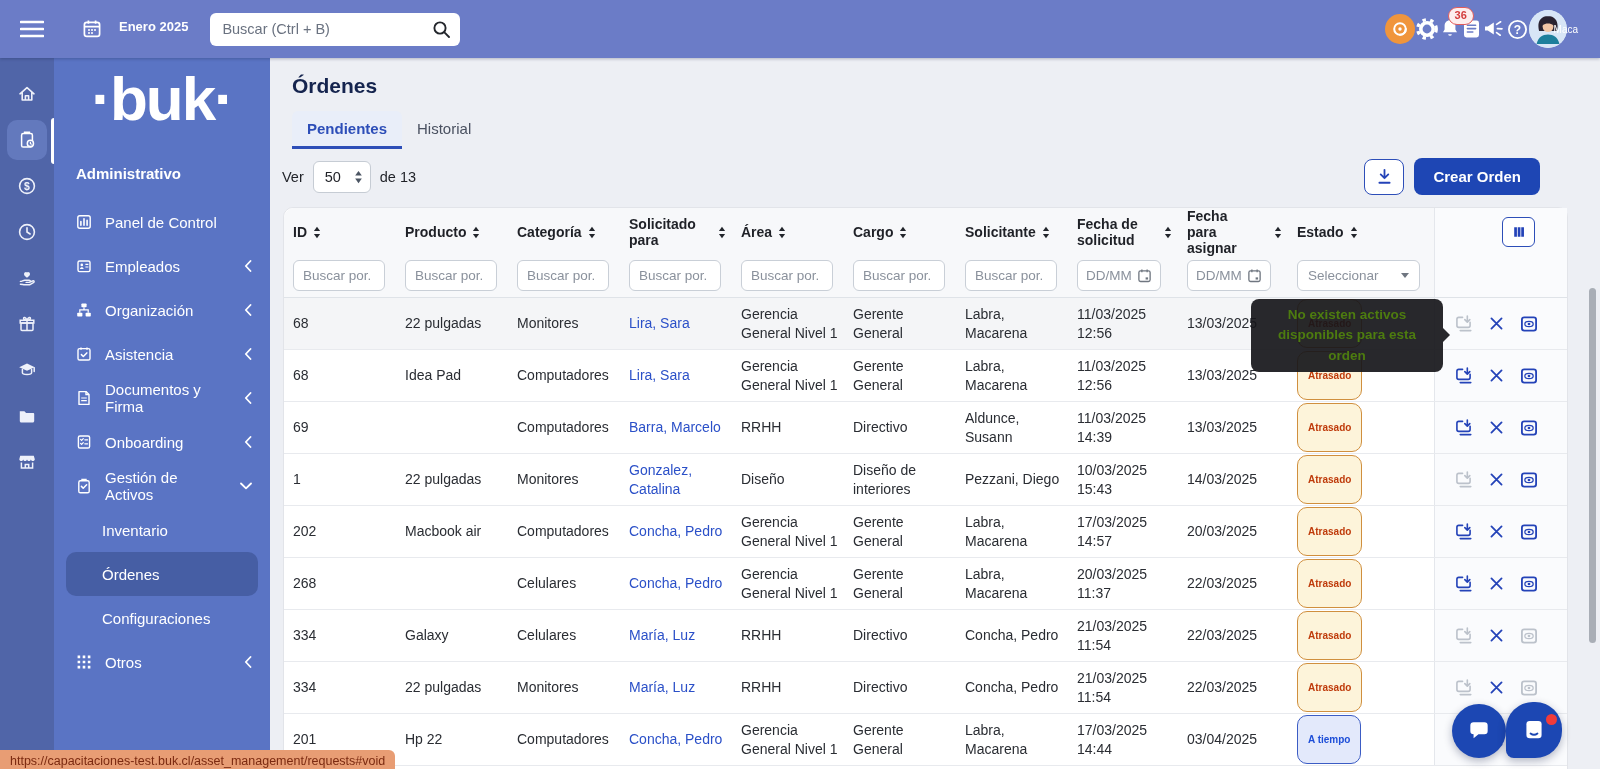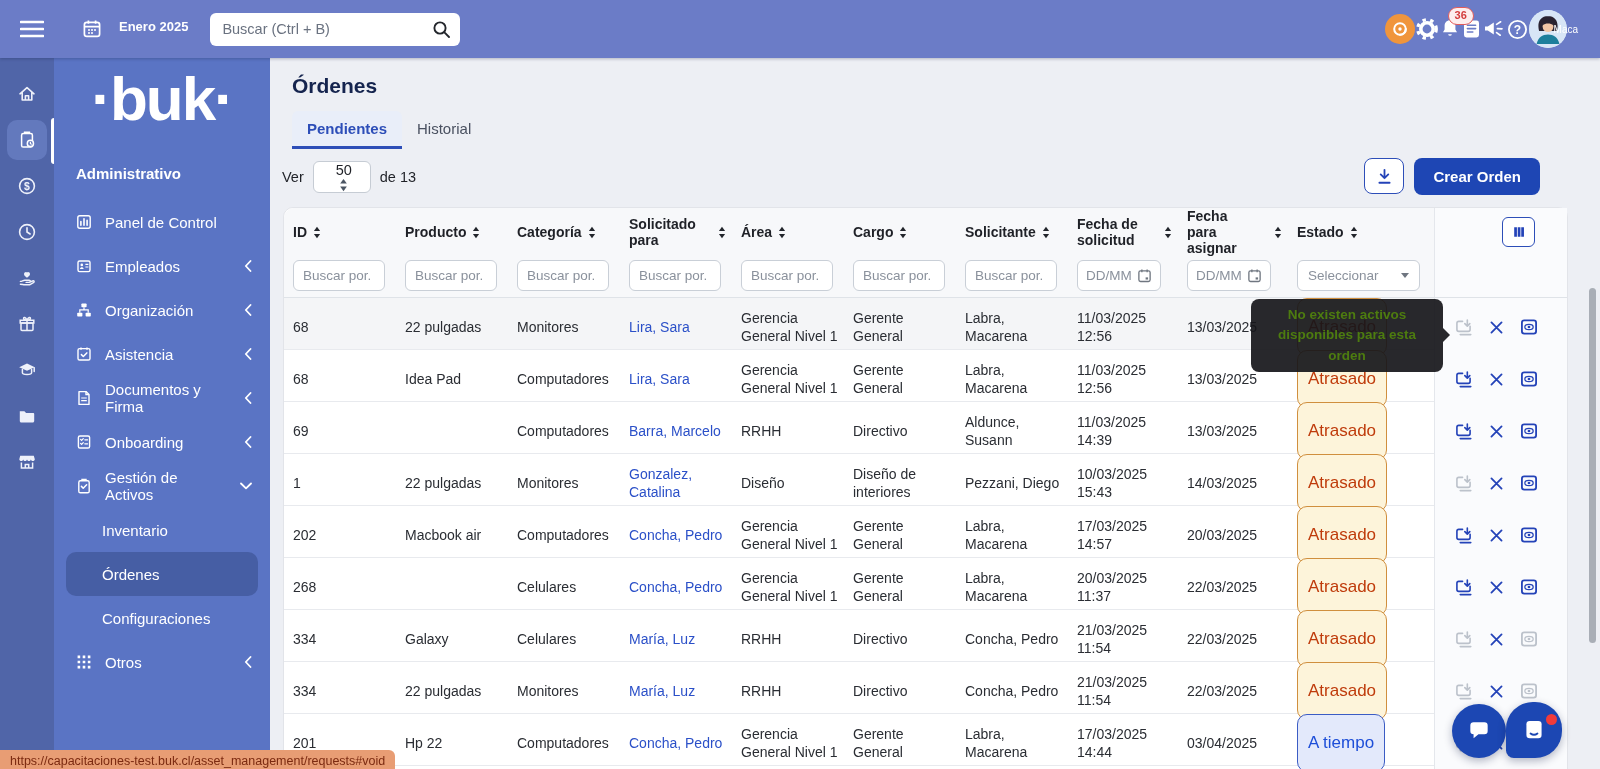--- a/index.html
+++ b/index.html
@@ -42,22 +42,22 @@
   
   .main { position:absolute; left:270px; top:58px; right:0; bottom:0; }
   .page-title { position:absolute; left:22px; top:16px; font-size:21px; font-weight:700; color:#15244e; }
   .tabs { position:absolute; left:22px; top:53px; display:flex; }
   .tab { padding:9px 15px 9px; font-size:15px; cursor:pointer; }
   .tab.active { color:#2d4eb8; font-weight:700; background:#e9eef9; border-bottom:3px solid #2d4eb8; border-radius:6px 6px 0 0; }
   .tab.inactive { color:#4a5160; }
   .controls { position:absolute; left:12px; top:100px; width:1258px; display:flex; align-items:center; }
   .per-page { display:flex; align-items:center; gap:9px; font-size:14.5px; color:#1f2127; }
   .pp-select { width:58px; height:32px; border:1px solid #c6ccd4; border-radius:6px; background:#fff;
-               display:flex; align-items:center; justify-content:space-between; padding:0 7px 0 11px; cursor:pointer;flex-direction:column; }
-  .controls-right { margin-left:auto; display:flex; gap:10px; }
+               display:flex; align-items:center; justify-content:space-between; padding:0 7px 0 11px; cursor:pointer; }
+  .controls-right { margin-left:auto; display:flex; gap:10px;align-items:center; }
   .btn-download { width:40px; height:36px; border:1.5px solid #2d4eb8; border-radius:8px; background:#fff;
                   display:flex; align-items:center; justify-content:center; cursor:pointer; }
   .btn-primary { height:37px; padding:0 19px; background:#1e46b4; color:#fff; border:0; border-radius:8px;
                  font-size:15px; font-weight:700; display:flex; align-items:center; cursor:pointer; font-family:inherit; }
 
   
   .card { position:absolute; left:13px; top:149px; width:1285px; height:640px; background:#fff;
           border:1px solid #e2e4e9; border-radius:10px 10px 0 0; }
   .grid { display:grid; grid-template-columns:112px 112px 112px 112px 112px 112px 112px 110px 110px 137px 1fr; padding-left:9px; }
   .h-row { height:46px; background:#f7f8fa; border-radius:10px 10px 0 0; }
@@ -71,21 +71,21 @@
   .datebox { width:84px; height:31px; border:1px solid #c9cfd7; border-radius:6px; background:#fff; color:#8a919c; font-size:13.5px;
              display:flex; align-items:center; justify-content:space-between; padding:0 8px; cursor:pointer; }
   .selectbox { width:128px; height:31px; border:1px solid #c9cfd7; border-radius:6px; background:#fff; color:#8a919c; font-size:13.5px;
                display:flex; align-items:center; justify-content:space-between; padding:0 10px; cursor:pointer; }
   .caret { width:0; height:0; border-left:4.5px solid transparent; border-right:4.5px solid transparent; border-top:5.5px solid #6f7680; }
   .d-row { height:52px; border-bottom:1px solid #e8eaee; background:#fff; }
   .d-row.hov { background:#f4f5f7; }
   .td { display:flex; align-items:center; padding-right:10px; font-size:14px; color:#2a2d33; line-height:1.32; }
   .td-date { flex-direction:column; align-items:flex-start; justify-content:center; }
   .link { color:#2b50c8; text-decoration:none; cursor:pointer; }
-  .badge { font-size:17px; font-weight:400; padding:17px 10px; border-radius:10px; border:1px solid; white-space:nowrap; }
+  .badge { font-size:10px; font-weight:700; padding:17px 10px; border-radius:10px; border:1px solid; white-space:nowrap; }
   .badge.atrasado { background:#fdf4da; border-color:#d08f3e; color:#bf3b0b; }
   .badge.atiempo { background:#e3e9fb; border-color:#3b5cc4; color:#1d4ed8; }
   .acell { border-left:1px solid #e4e7ec; background:#fafbfd; display:flex; align-items:center; height:100%; }
   .acell.head { justify-content:flex-end; padding-right:32px; }
   .actions { gap:15px; padding-left:18px; }
   .aicon { cursor:pointer; }
   .on { color:#2443b8; }
   .off { color:#bcc2cb; }
   .btn-cols { width:33px; height:30px; border:1.5px solid #2d4eb8; border-radius:6px; background:#fff;
               display:flex; align-items:center; justify-content:center; cursor:pointer; }

